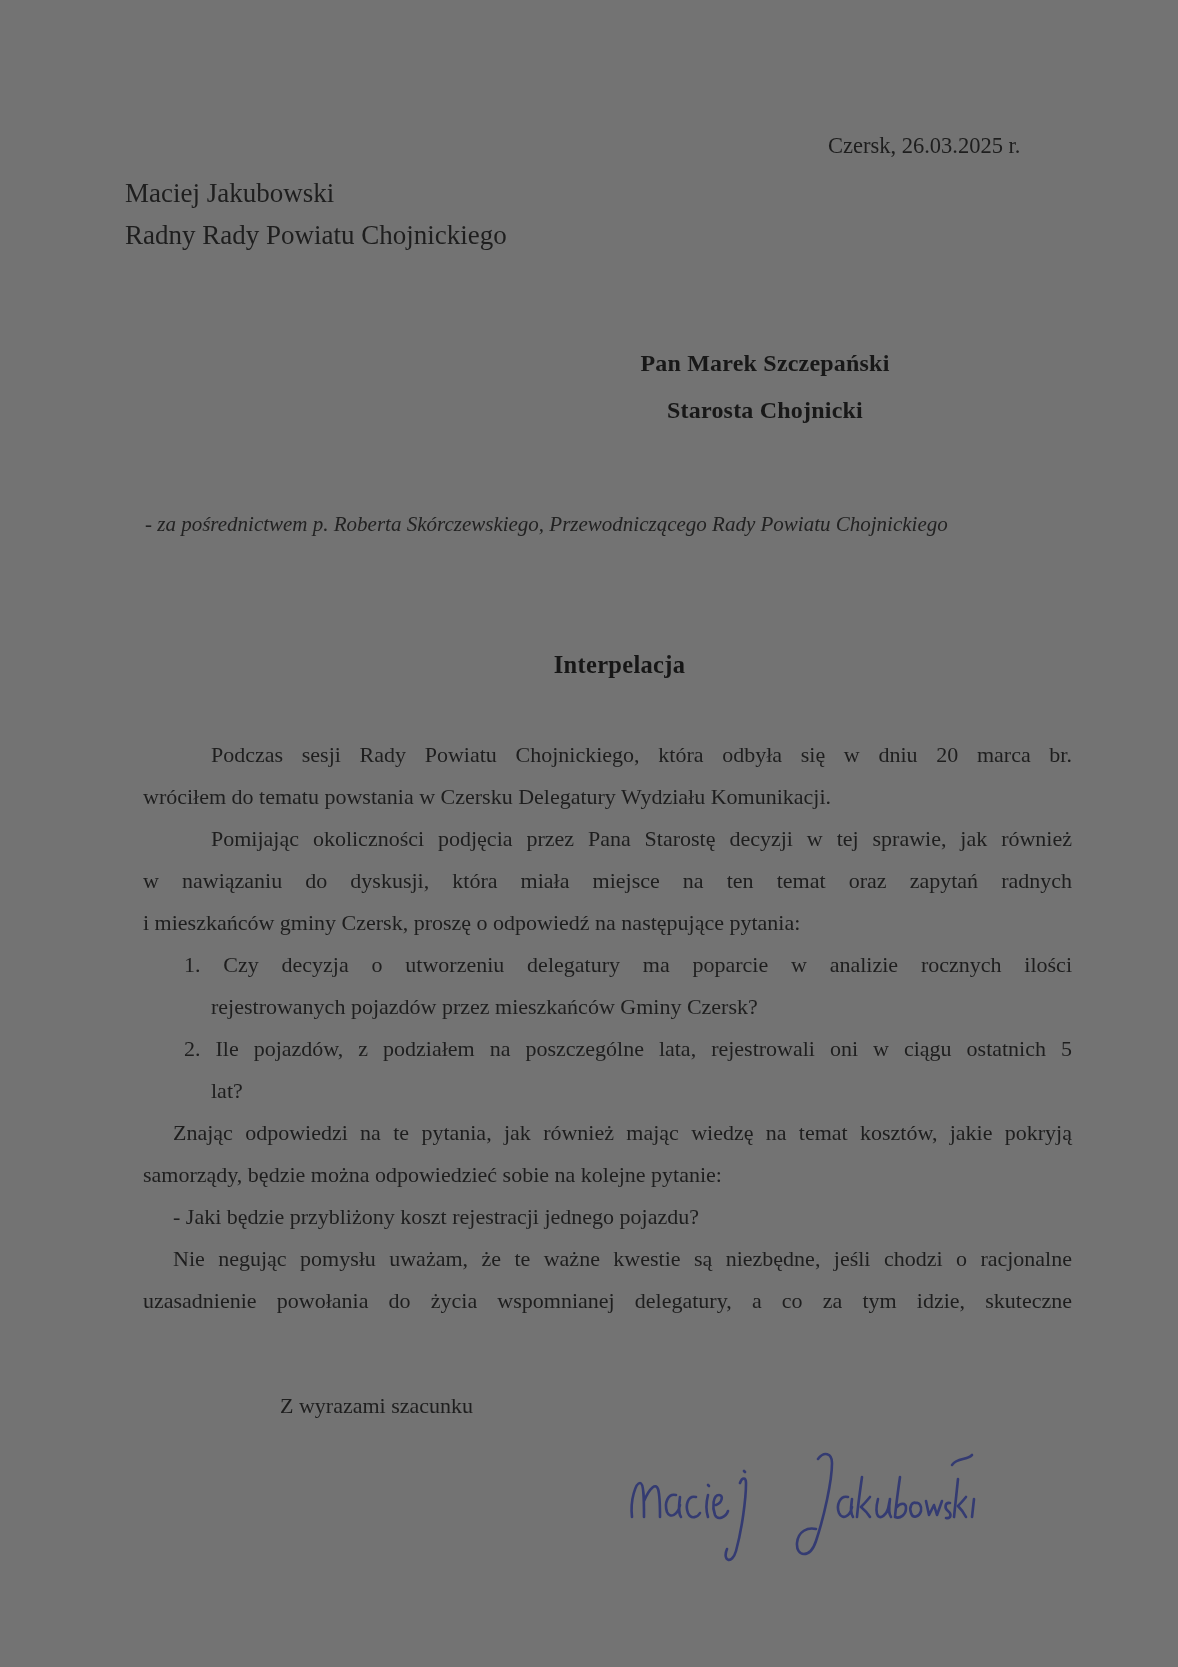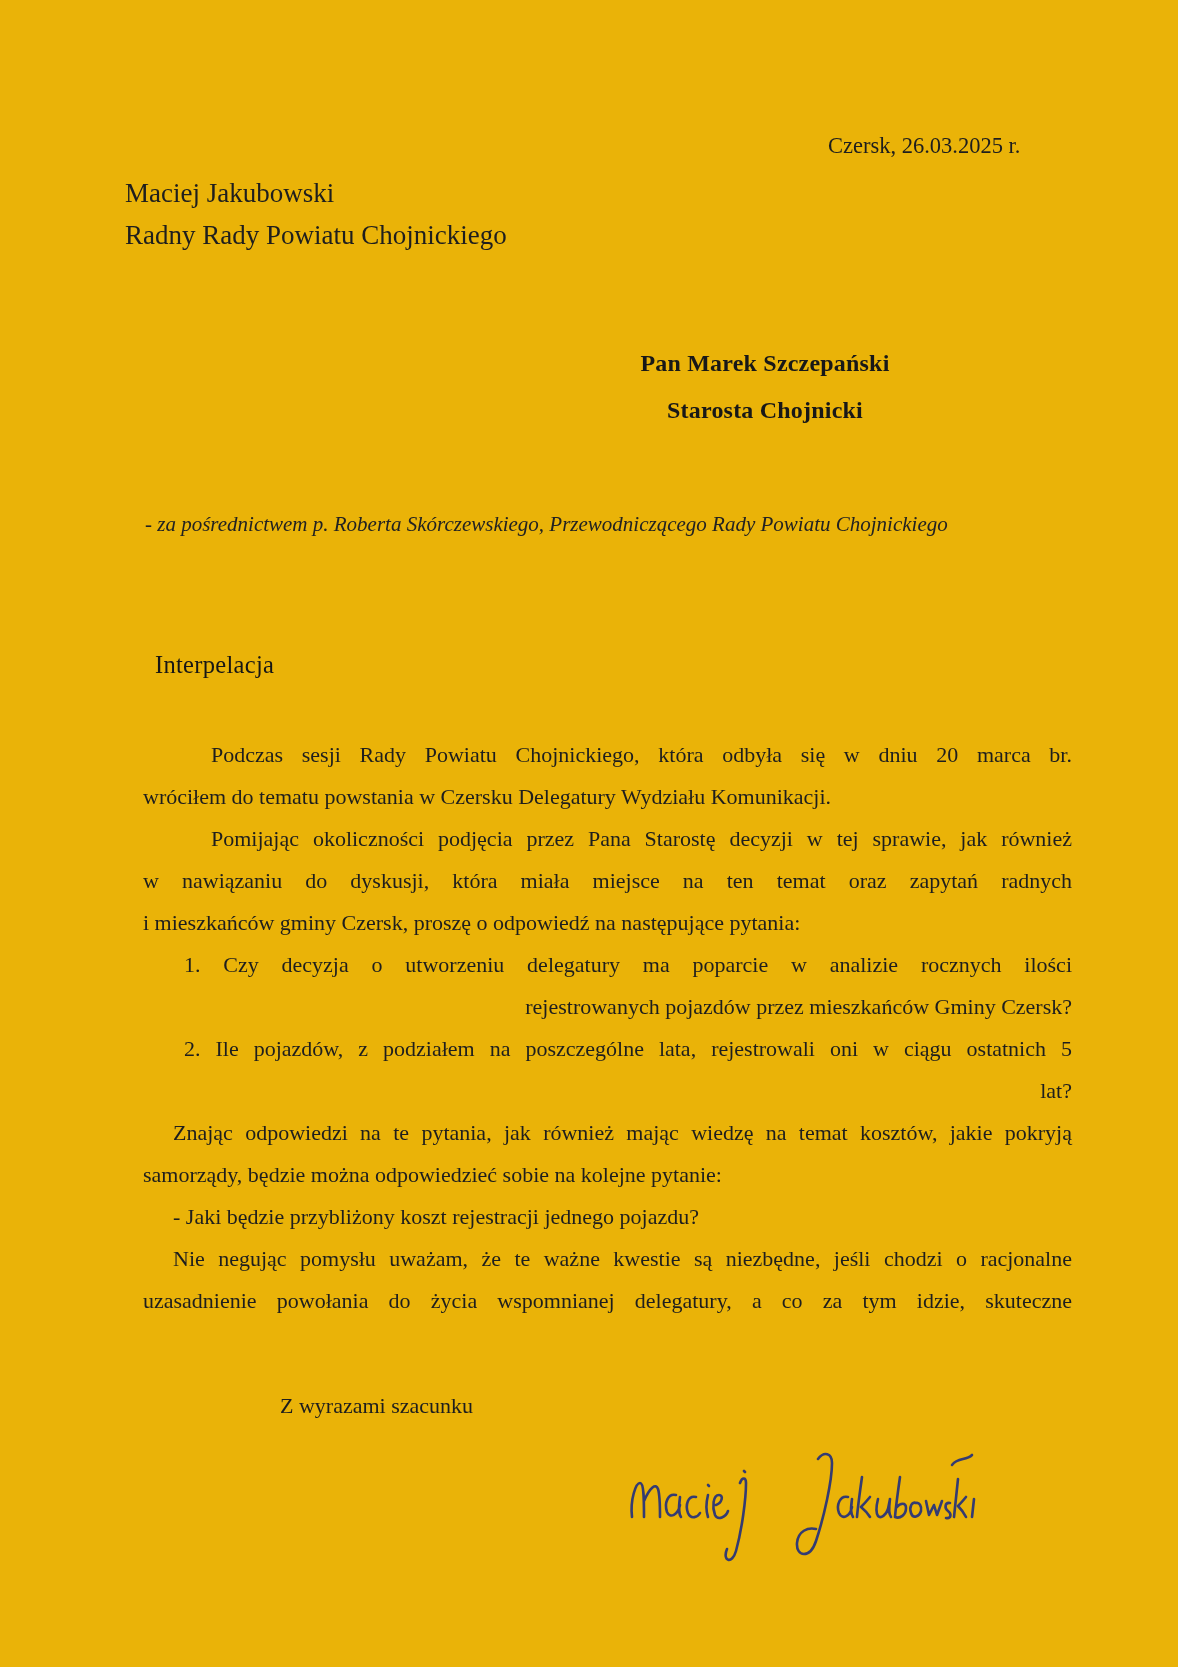--- a/index.html
+++ b/index.html
@@ -4,42 +4,42 @@
 <style>
   html,body{margin:0;padding:0;}
   body{
     width:1178px;height:1667px;
     background:#ffffff;
     font-family:"Liberation Serif", serif;
     color:#1e1e1e;
     position:relative;
     overflow:hidden;
   }
-  .page{position:absolute;inset:0;background:#eab308;}
+  .page{position:absolute;inset:0;background:#737373;}
   .abs{position:absolute;}
   .date{left:828px;top:132px;font-size:22.5px;line-height:28px;}
   .sender{left:125px;top:172px;font-size:27px;line-height:42px;}
   .recipient{
     left:565px;top:340px;width:400px;
     text-align:center;font-weight:700;font-size:24px;line-height:47px;
     color:#181818;letter-spacing:0.2px;
   }
   .via{left:145px;top:511px;font-size:21px;font-style:italic;line-height:26px;color:#222;}
   .title{
-    left:127px;top:650px;width:929px;
-    font-weight:400;font-size:24.5px;line-height:30px;color:#161616;
+    left:127px;top:650px;width:929px;text-align:center;
+    font-weight:700;font-size:24.5px;line-height:30px;color:#161616;
     transform:translateX(28px);letter-spacing:0.3px;
   }
   .body-block{left:127px;top:734px;width:929px;font-size:22px;margin-left:16px;}
   .line{line-height:42px;white-space:normal;}
   .line.just{text-align:justify;text-align-last:justify;}
   .ind-para{padding-left:68px;}
   .ind-small{padding-left:30px;}
   .ind-list{padding-left:41px;}
-  .ind-listcont{padding-left:68px;text-align:right;}
+  .ind-listcont{padding-left:68px;}
   .closing{left:280px;top:1385px;font-size:22px;line-height:42px;}
   .sig{left:600px;top:1425px;width:380px;height:160px;}
   .sig svg{display:block;}
   .sig path{fill:none;stroke:var(--ink,#343b72);stroke-width:2.6;stroke-linecap:round;stroke-linejoin:round;}
 </style>
 </head>
 <body style="color: rgb(30, 30, 30); background: rgb(255, 255, 255);">
 
 <div class="page">
 

